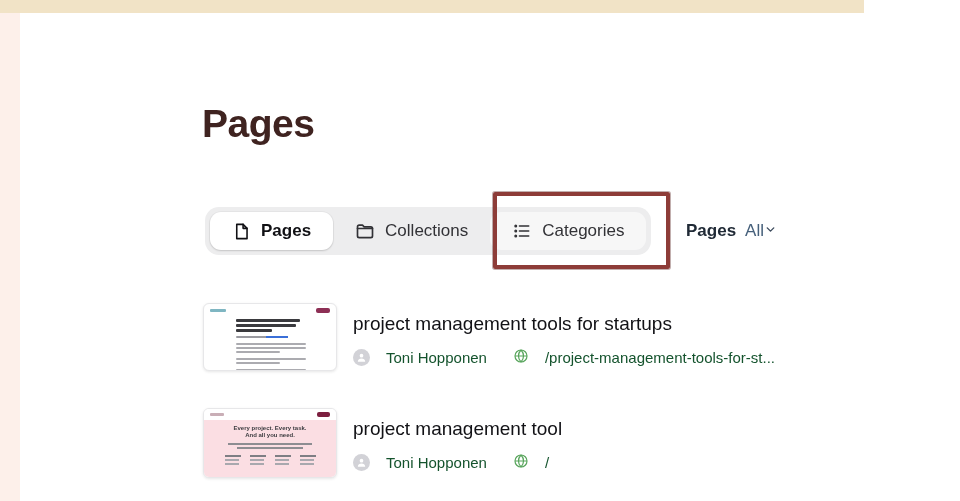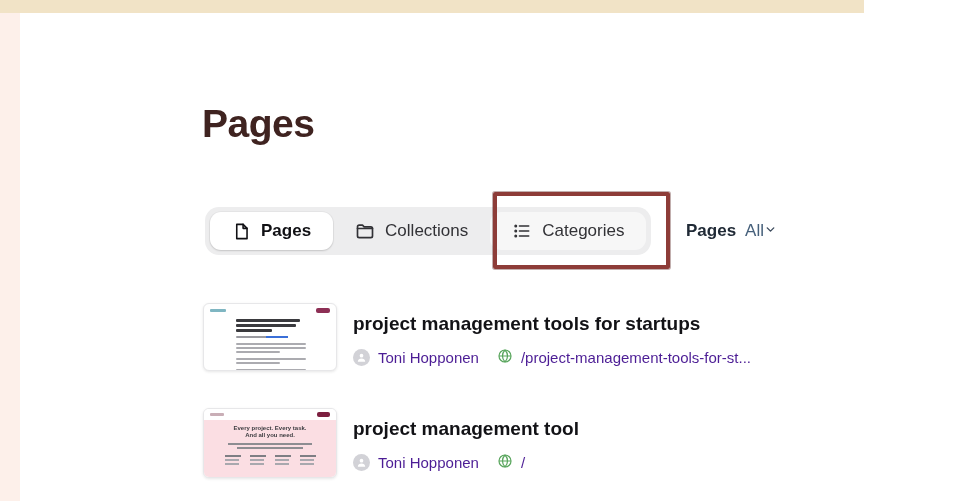--- a/index.html
+++ b/index.html
@@ -30,22 +30,22 @@
   .filter{position:absolute;left:686px;top:218px;height:26px;display:flex;align-items:center;gap:9px;}
   .filter-label{font-size:17px;font-weight:700;color:#202a36;}
   .filter-value{display:flex;align-items:center;border:none;background:transparent;padding:0;
                 font-family:inherit;font-size:17px;font-weight:500;color:#46607b;cursor:pointer;}
 
   
   .list-item{position:absolute;left:203px;display:flex;gap:16px;}
   .thumb{width:134px;height:68px;border-radius:6px;background:#fff;box-sizing:border-box;
          border:1px solid #e7e7e9;box-shadow:0 1px 3px rgba(0,0,0,.10);overflow:hidden;cursor:pointer;}
   .item-text{padding-top:9px;}
-  .item-title{margin:0;font-size:19px;line-height:24px;font-weight:700;color:#121216;cursor:pointer;}
-  .item-meta{margin-top:12px;display:flex;align-items:center;gap:8px;font-size:15px;color:#4c1d95;}
+  .item-title{margin:0;font-size:19px;line-height:24px;font-weight:400;color:#121216;cursor:pointer;}
+  .item-meta{margin-top:12px;display:flex;align-items:center;gap:16px;font-size:15px;color:#14532d;}
   .meta-author{margin-right:10px;}
   .avatar{width:17px;height:17px;border-radius:50%;background:#d2d2d7;display:flex;align-items:center;
           justify-content:center;overflow:hidden;}
 
   
   .t-nav{display:flex;justify-content:space-between;align-items:center;padding:4px 6px 1px 6px;}
   .t-logo{width:16px;height:3px;background:#7fb6c2;border-radius:1px;}
   .t-btn{width:14px;height:5px;background:#8d2f55;border-radius:2px;}
   .t1-body{padding:5px 0 0 32px;}
   .bar{border-radius:1px;}

